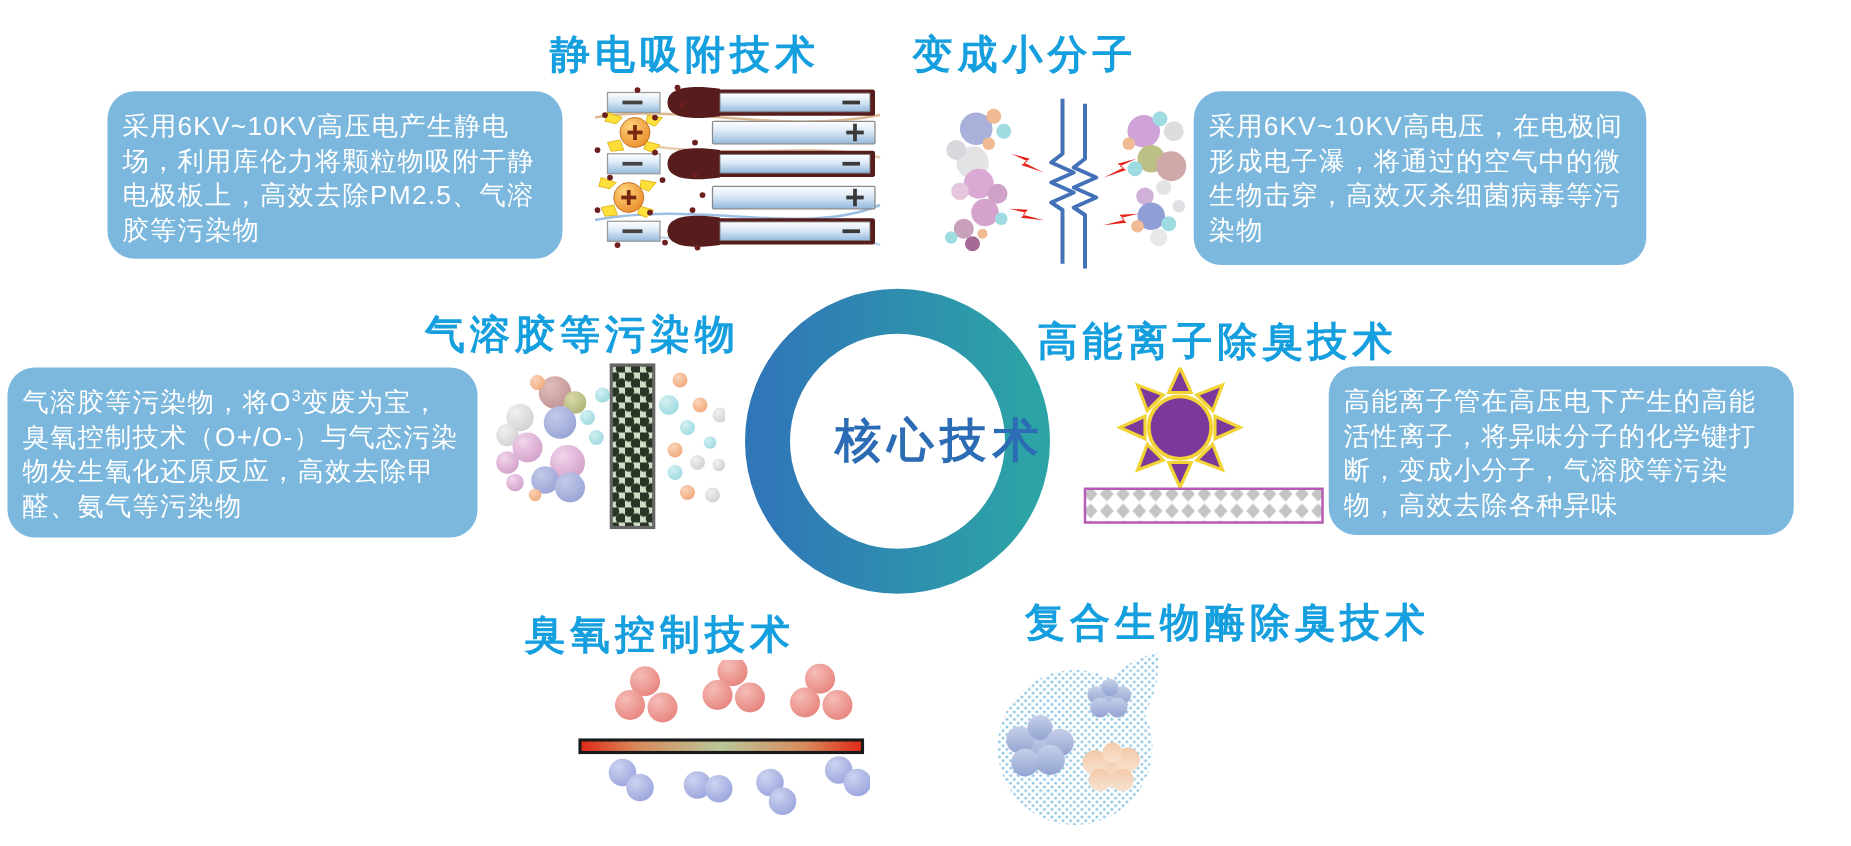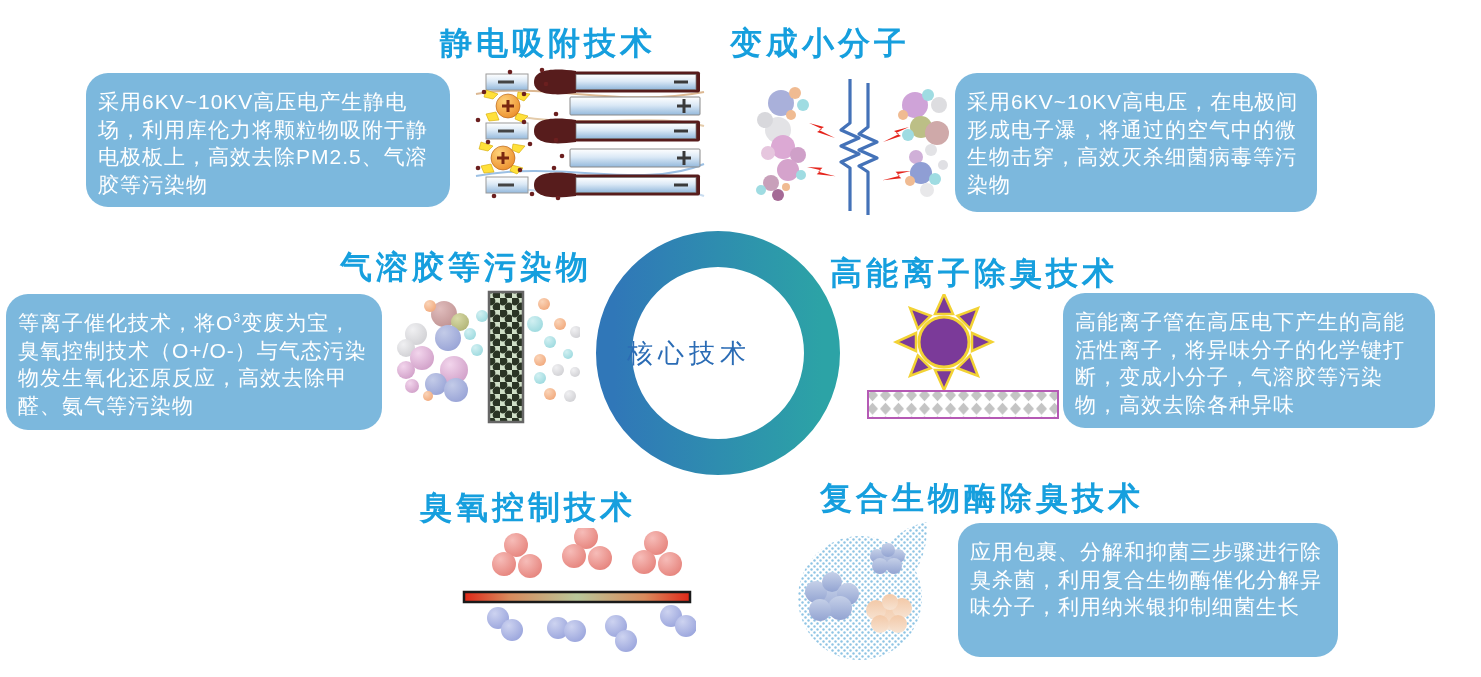--- a/index.html
+++ b/index.html
@@ -12,23 +12,23 @@
     font-size:32px;letter-spacing:4px;text-align:left;white-space:nowrap;
   }
   .box{
     position:absolute;background:var(--box-bg,#7cb8dd);border-radius:22px;
     color:var(--body-text,#fff);font-size:21px;line-height:1.32;letter-spacing:1px;
     padding:15px 12px;box-sizing:border-box;
   }
   .box sup{font-size:0.6em;line-height:0;}
   .illus{position:absolute;}
   .center-label{
-    position:absolute;left:564px;top:228px;width:250px;height:250px;
+    position:absolute;left:627px;top:228px;width:250px;height:250px;
     display:flex;align-items:center;justify-content:center;
-    font-size:26px;font-weight:normal;letter-spacing:5px;color:var(--center-text,#2b6cb5);
+    font-size:37px;font-weight:bold;letter-spacing:5px;color:var(--center-text,#2b6cb5);
   }
 </style>
 </head>
 <body>
 
 <div id="stage">
 
   <div class="title" style="left:440px;top:22px;width:290px;">静电吸附技术</div>
   <div class="title" style="left:730px;top:22px;width:290px;">变成小分子</div>
   <div class="title" style="left:340px;top:246px;width:290px;">气溶胶等污染物</div>
@@ -38,31 +38,28 @@
 
   <div class="box" style="left:86px;top:73px;width:364px;height:134px;">
     <span>采用6KV~10KV高压电产生静电场，利用库伦力将颗粒物吸附于静电极板上，高效去除PM2.5、气溶胶等污染物</span>
   </div>
 
   <div class="box" style="left:955px;top:73px;width:362px;height:139px;">
     <span>采用6KV~10KV高电压，在电极间形成电子瀑，将通过的空气中的微生物击穿，高效灭杀细菌病毒等污染物</span>
   </div>
 
   <div class="box" style="left:6px;top:294px;width:376px;height:136px;">
-    <span>等离子催化技术，将O</span><sup>3</sup><span>变废为宝，臭氧控制技术（O+/O-）与气态污染物发生氧化还原反应，高效去除甲醛、氨气等污染物</span>
+    <span>气溶胶等污染物，将O</span><sup>3</sup><span>变废为宝，臭氧控制技术（O+/O-）与气态污染物发生氧化还原反应，高效去除甲醛、氨气等污染物</span>
   </div>
 
   <div class="box" style="left:1063px;top:293px;width:372px;height:135px;">
     <span>高能离子管在高压电下产生的高能活性离子，将异味分子的化学键打断，变成小分子，气溶胶等污染物，高效去除各种异味</span>
   </div>
 
 
-  <div class="box" style="left:958px;top:523px;width:380px;height:134px;">
-    <span>应用包裹、分解和抑菌三步骤进行除臭杀菌，利用复合生物酶催化分解异味分子，利用纳米银抑制细菌生长</span>
-  </div>
 
   <svg class="illus" style="left:593px;top:228px;" width="250" height="250" viewBox="0 0 250 250">
     <defs>
       <linearGradient id="rg" x1="0" y1="0" x2="1" y2="0">
         <stop offset="0" style="stop-color:var(--ring-blue,#3077b8)"></stop>
         <stop offset="1" style="stop-color:var(--ring-teal,#2ca3a6)"></stop>
       </linearGradient>
     </defs>
     <circle cx="125" cy="125" r="104" fill="none" stroke="url(#rg)" stroke-width="36"></circle>
   </svg>

